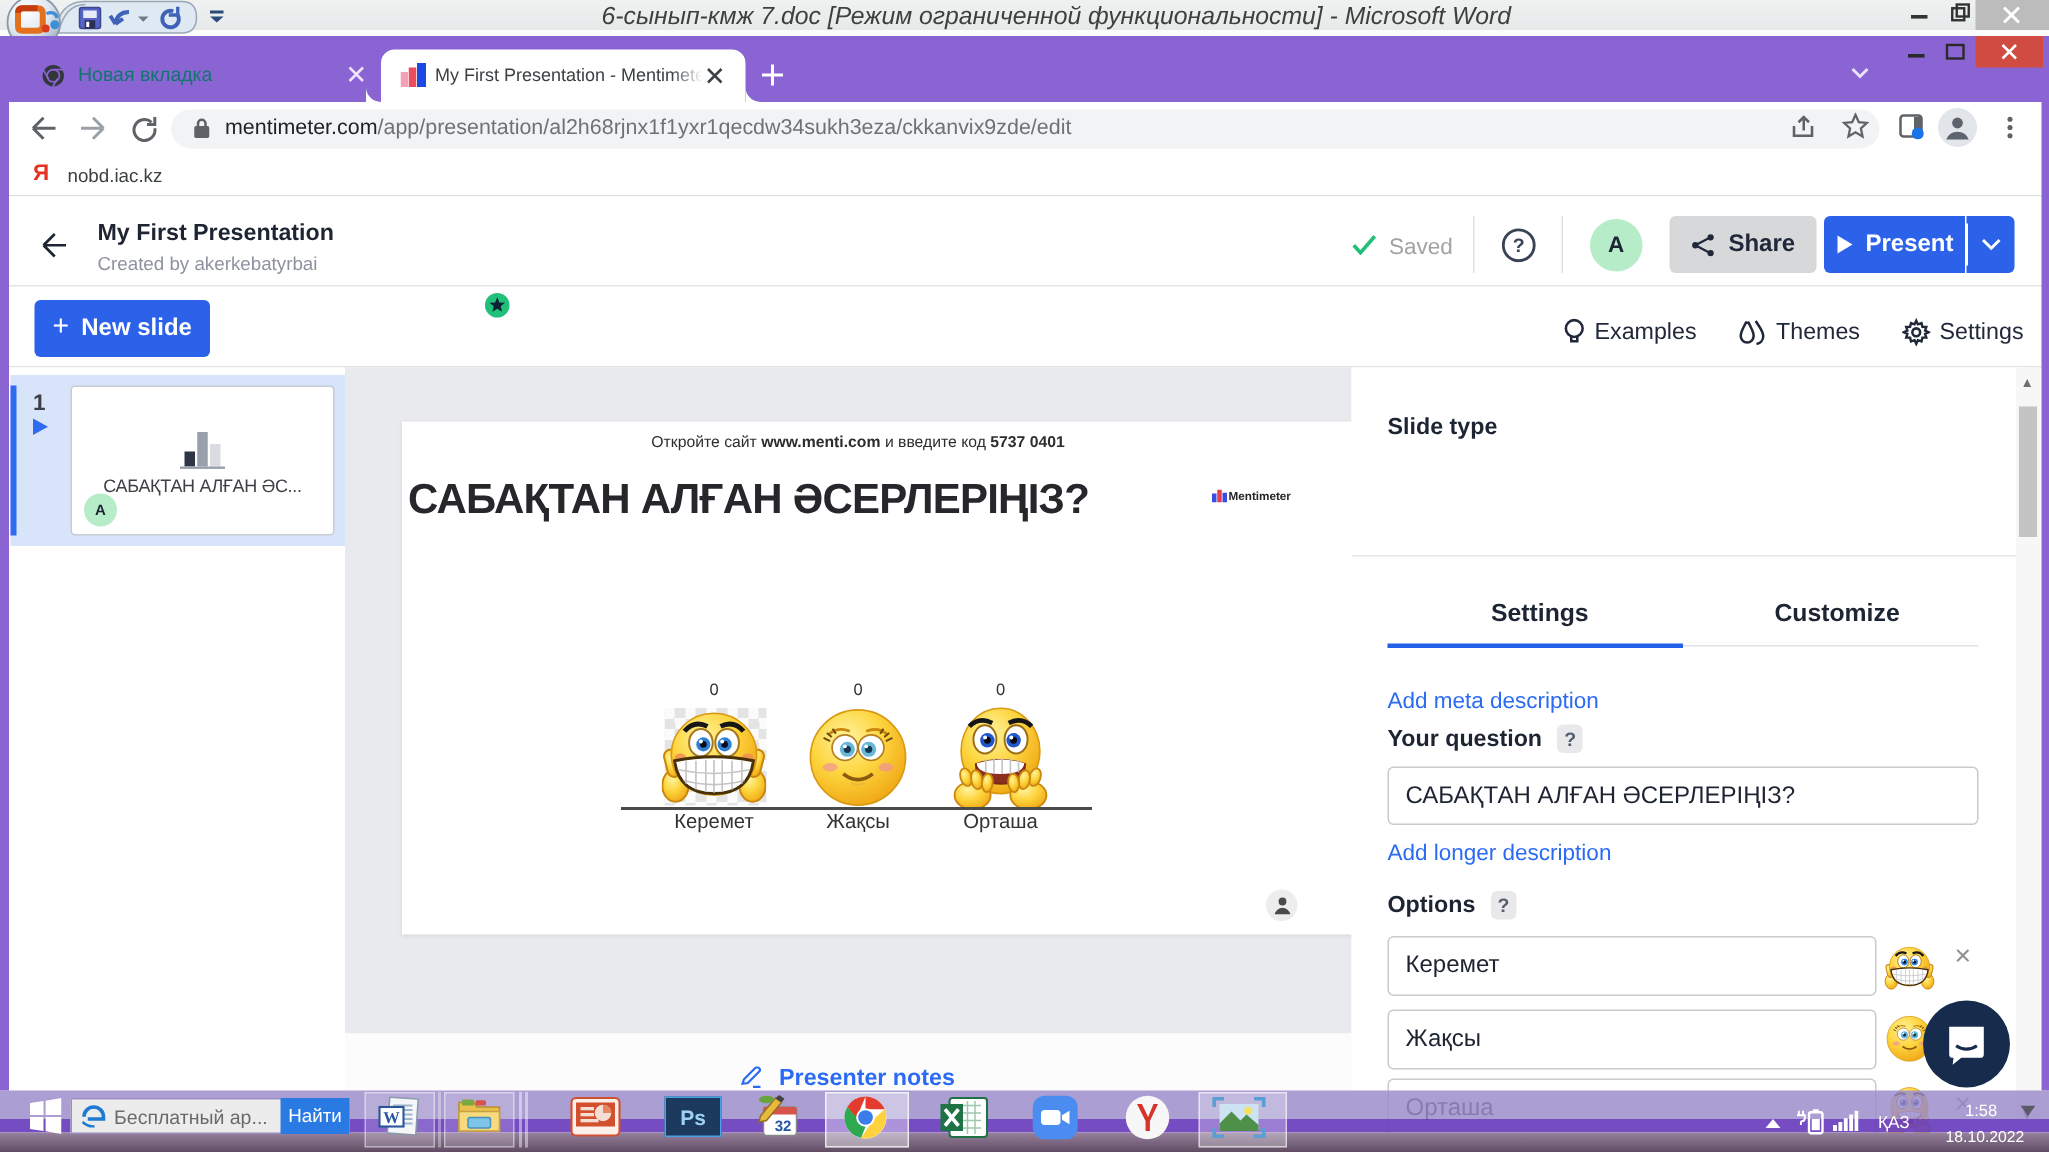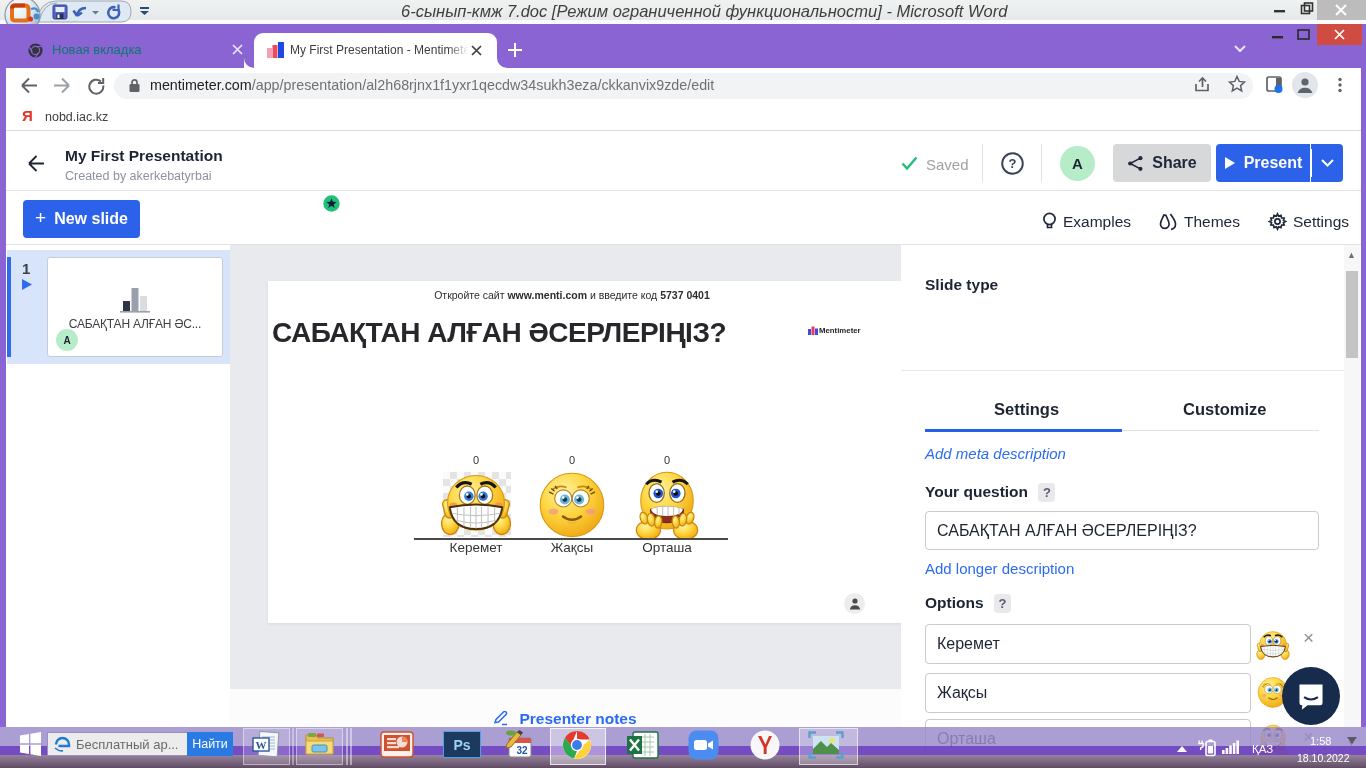--- a/index.html
+++ b/index.html
@@ -399,21 +399,21 @@
       <path d="M8 13.5 H13" stroke="#2b6bf3" stroke-width="1.5"></path>
     </svg>Presenter notes</div>
 
   <div id="panel" class="abs">
     <div class="plabel abs" style="left:24px;top:31px;">Slide type</div>
     <div class="abs" style="left:0;top:125px;width:449px;height:1px;background:#e8e8ea;"></div>
     <div class="abs plabel" style="left:93px;top:155px;font-size:16.5px;">Settings</div>
     <div class="abs plabel" style="left:282px;top:155px;font-size:16.5px;">Customize</div>
     <div class="abs" style="left:24px;top:184px;width:197px;height:3px;background:#2361e8;"></div>
     <div class="abs" style="left:221px;top:185px;width:197px;height:1px;background:#e3e3e6;"></div>
-    <div class="plink abs" style="left:24px;top:200px;font-style:italic;">Add meta description</div>
+    <div class="plink abs" style="left:24px;top:214px;">Add meta description</div>
     <div class="plabel abs" style="left:24px;top:238px;">Your question <span class="qmark" style="margin-left:6px;">?</span></div>
     <div class="pinput abs" style="left:24px;top:266px;width:394px;height:39px;">САБАҚТАН АЛҒАН ӘСЕРЛЕРІҢІЗ?</div>
     <div class="plink abs" style="left:24px;top:315px;">Add longer description</div>
     <div class="plabel abs" style="left:24px;top:349px;">Options <span class="qmark" style="margin-left:6px;">?</span></div>
     <div class="pinput abs" style="left:24px;top:379px;width:326px;height:40px;">Керемет</div>
     <div class="pinput abs" style="left:24px;top:428px;width:326px;height:40px;">Жақсы</div>
     <div class="pinput abs" style="left:24px;top:474px;width:326px;height:40px;">Орташа</div>
     <svg class="abs emothumb" style="top:384px;">
         <use href="#emKer"></use>
       </svg>

